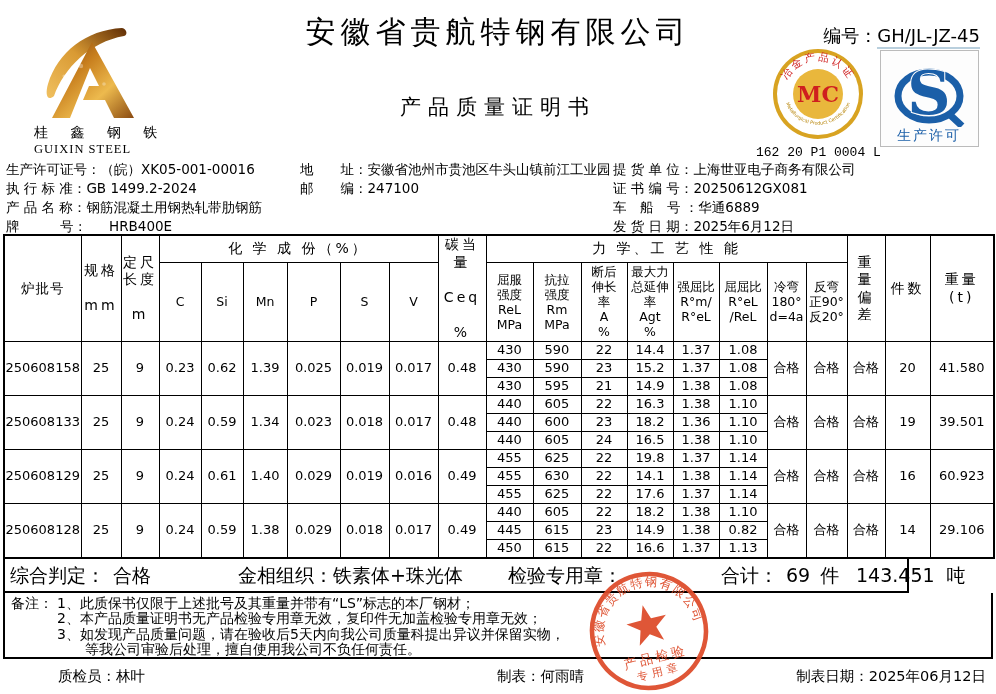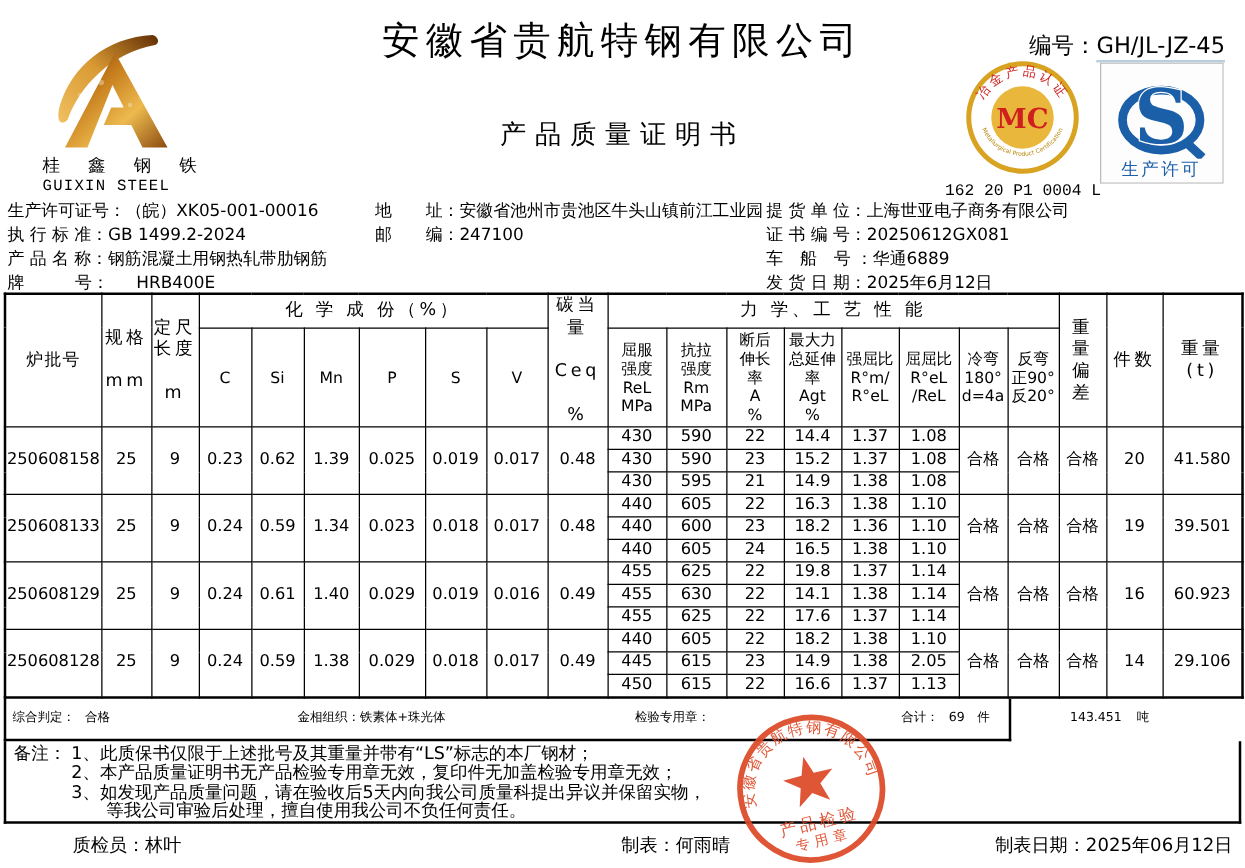--- a/index.html
+++ b/index.html
@@ -18,21 +18,21 @@
     font-size:30px; letter-spacing:5px; padding-top:12px; font-weight:500;
   }
   .doc-title {
     text-align:center; font-family:"DejaVu Serif","Liberation Serif",serif;
     font-size:21px; letter-spacing:7px; margin-top:40px;
   }
   .serial { position:absolute; top:24px; right:16px; font-size:18px; white-space:nowrap; }
   .serial-value { border-bottom:2px solid #b9cfdd; padding-bottom:1px; }
   .logo { position:absolute; left:34px; top:26px; width:130px; text-align:left; }
   .logo-cn { font-size:14px; letter-spacing:9px; margin-top:0px; white-space:nowrap; }
-  .logo-en { font-size:12.5px; font-family:Liberation Mono, monospace; letter-spacing:1px; }
+  .logo-en { font-size:12.5px; font-family:Liberation Serif, serif; letter-spacing:1px; }
   .mc-wrap { position:absolute; left:756px; top:48px; width:124px; text-align:center; }
   .mc-code { font-size:13px; font-family:Liberation Mono, monospace; margin-top:1px; white-space:nowrap; }
   .qs-wrap { position:absolute; left:880px; top:50px; }
 
   
   .info { position:relative; height:76px; font-size:13.5px; }
   .icol { position:absolute; top:2px; line-height:19px; white-space:nowrap; }
   .icol-a { left:6px; }
   .icol-b { left:300px; }
   .icol-c { left:613px; }
@@ -50,22 +50,22 @@
   tr.hr1 { height:27px; }
   tr.hr1 td { font-size:14px; letter-spacing:3px; }
   tr.hr2 { height:78px; }
   tr.hr2 td { font-size:12.5px; line-height:15px; letter-spacing:0; }
   td.th-tall { font-size:13px; line-height:20px; letter-spacing:0; }
   td.th-vert { font-size:13px; line-height:15px; letter-spacing:0; }
   tr.sub td { height:18px; }
 
   
   .summary {
-    position:relative; margin:0 3px; width:806px; height:34px;
-    border:2px solid #000; border-top:none; font-size:10px;
+    position:relative; margin:0 3px; width:906px; height:34px;
+    border:2px solid #000; border-top:none; font-size:19px;
   }
   .sp { position:absolute; top:0; line-height:32px; white-space:nowrap; }
   .g8 { margin-left:8px; } .g10 { margin-left:10px; } .g12 { margin-left:12px; }
   .notes {
     position:relative; margin:0 3px; width:990px; height:66px;
     border:2px solid #000; border-top:none; font-size:14px;
     display:flex; padding:3px 0 0 6px; line-height:15.5px;
   }
   .notes-label { flex:0 0 46px; }
   .footer { position:relative; height:34px; font-size:14.5px; }
@@ -393,21 +393,21 @@
       <td rowspan="3">合格</td>
       <td rowspan="3">14</td>
       <td rowspan="3">29.106</td>
     </tr>
     <tr class="sub">
       <td>445</td>
       <td>615</td>
       <td>23</td>
       <td>14.9</td>
       <td>1.38</td>
-      <td>2.05</td>
+      <td>0.82</td>
     </tr>
     <tr class="sub">
       <td>450</td>
       <td>615</td>
       <td>22</td>
       <td>16.6</td>
       <td>1.37</td>
       <td>1.13</td>
     </tr>
   </tbody>

